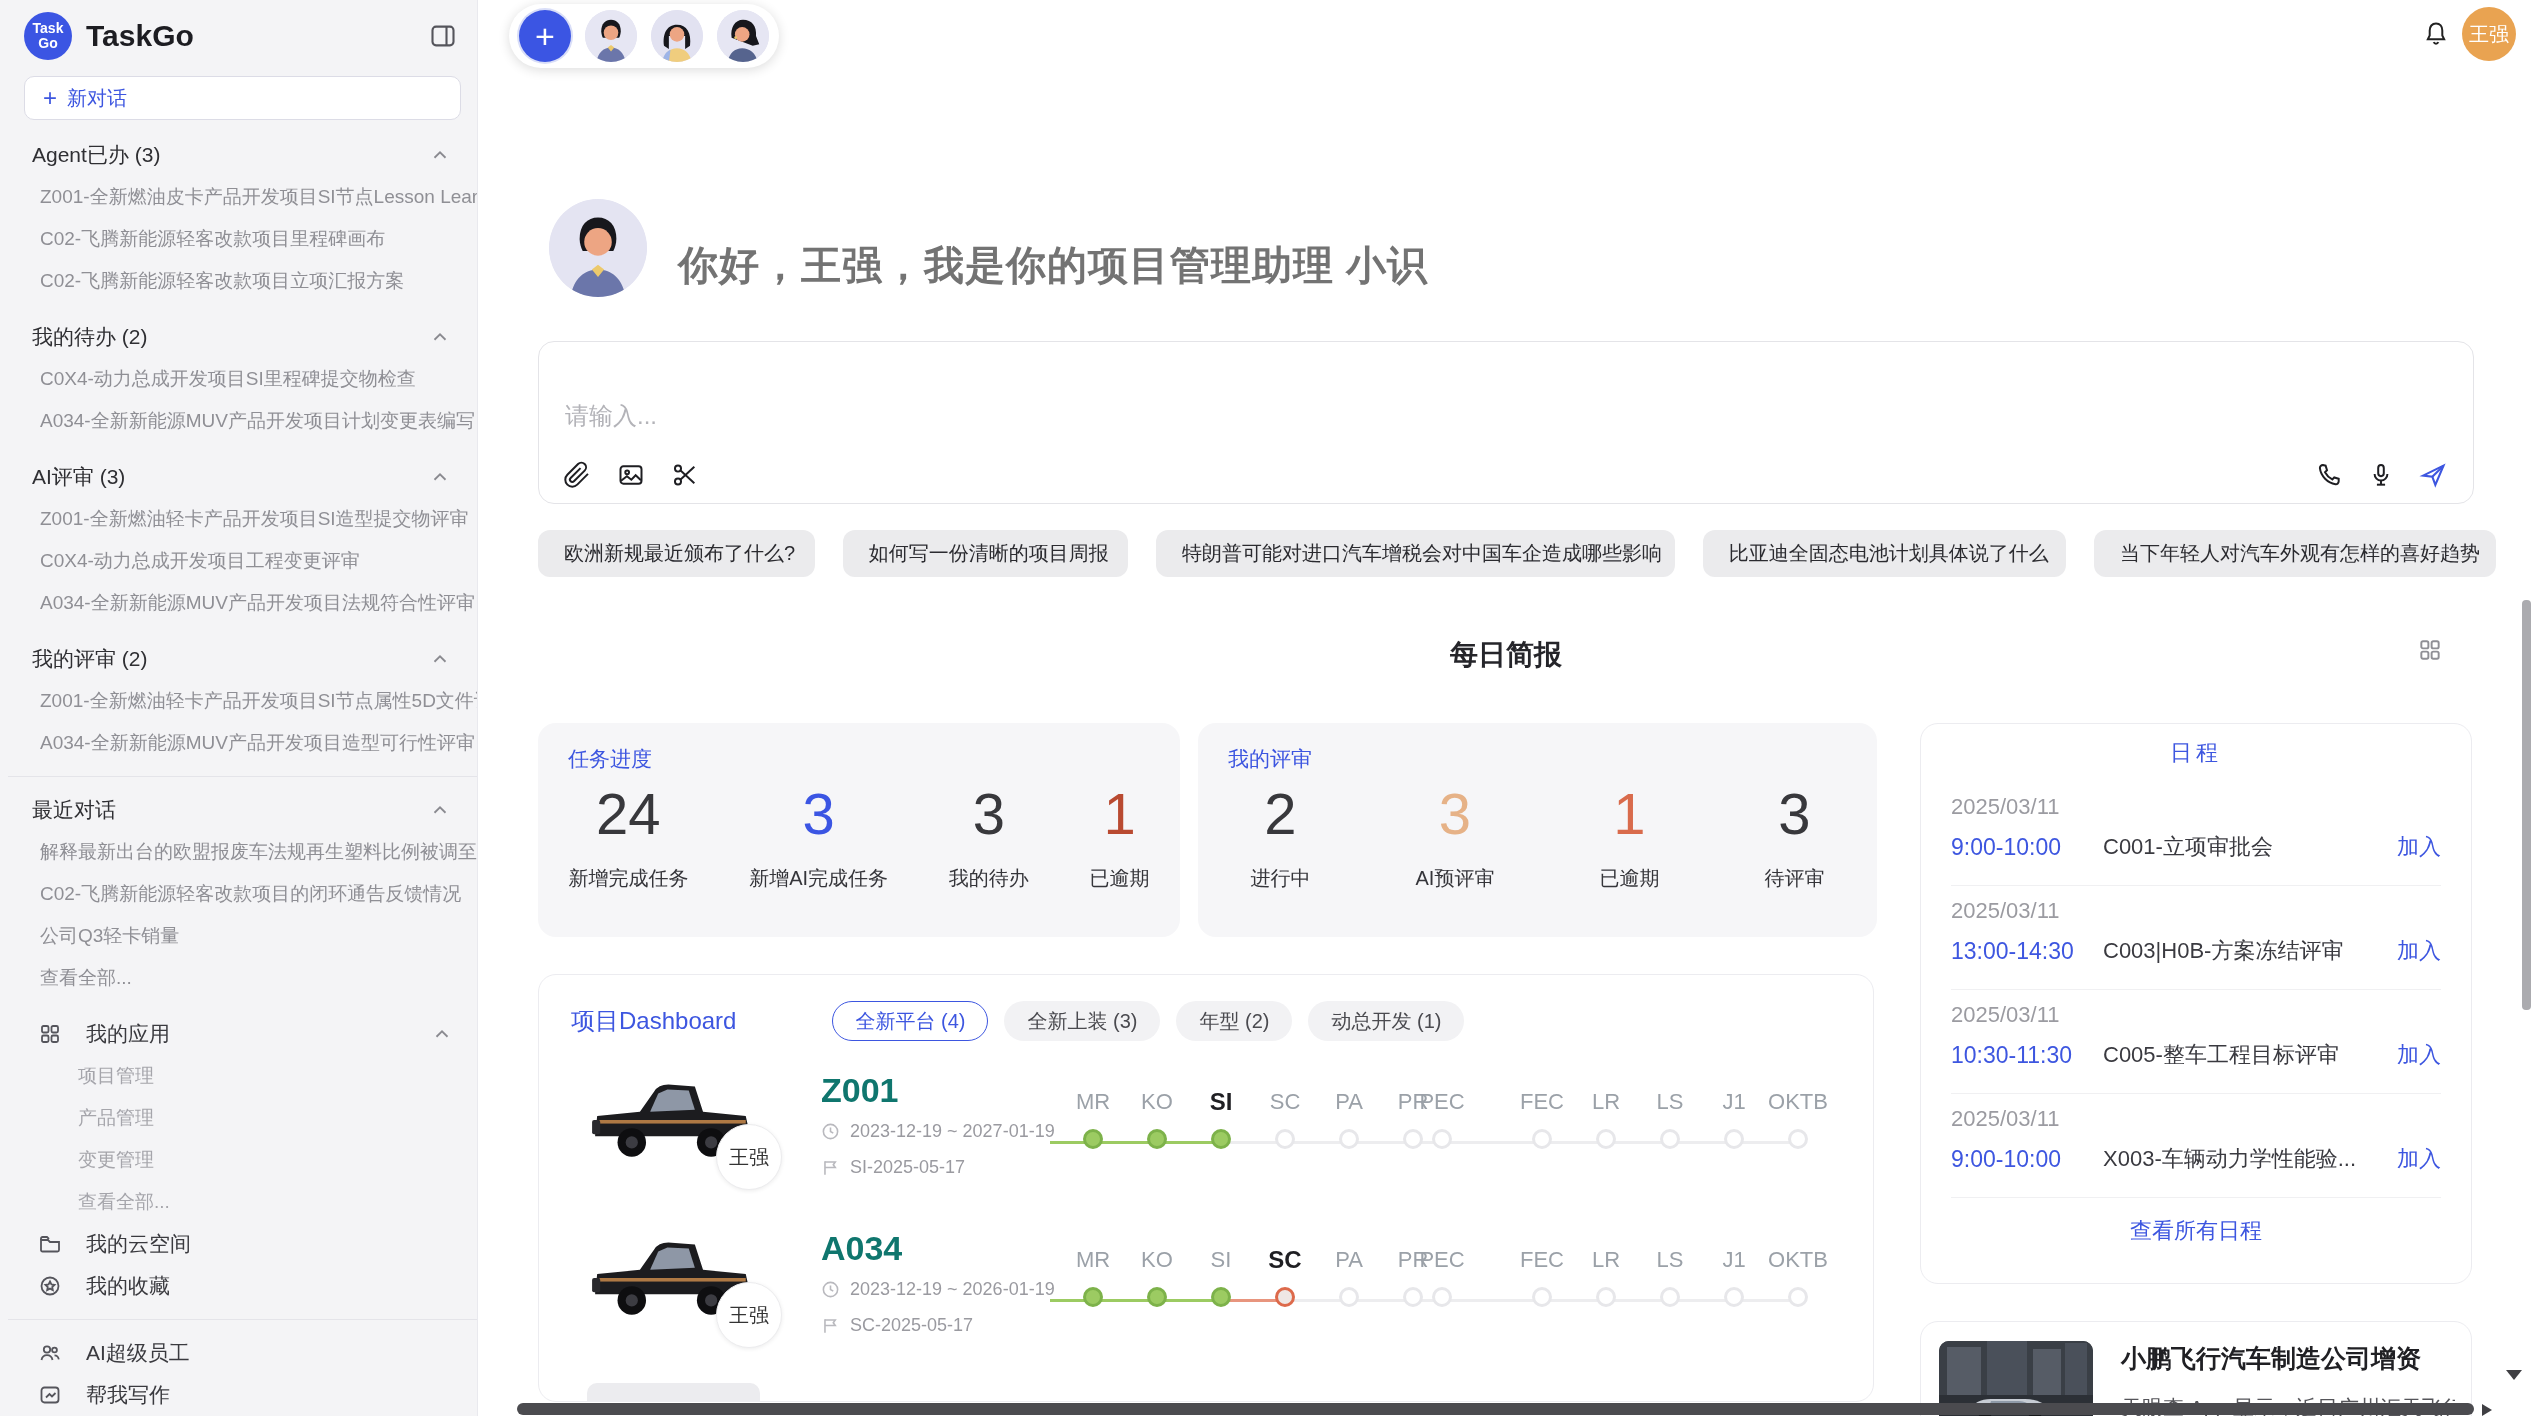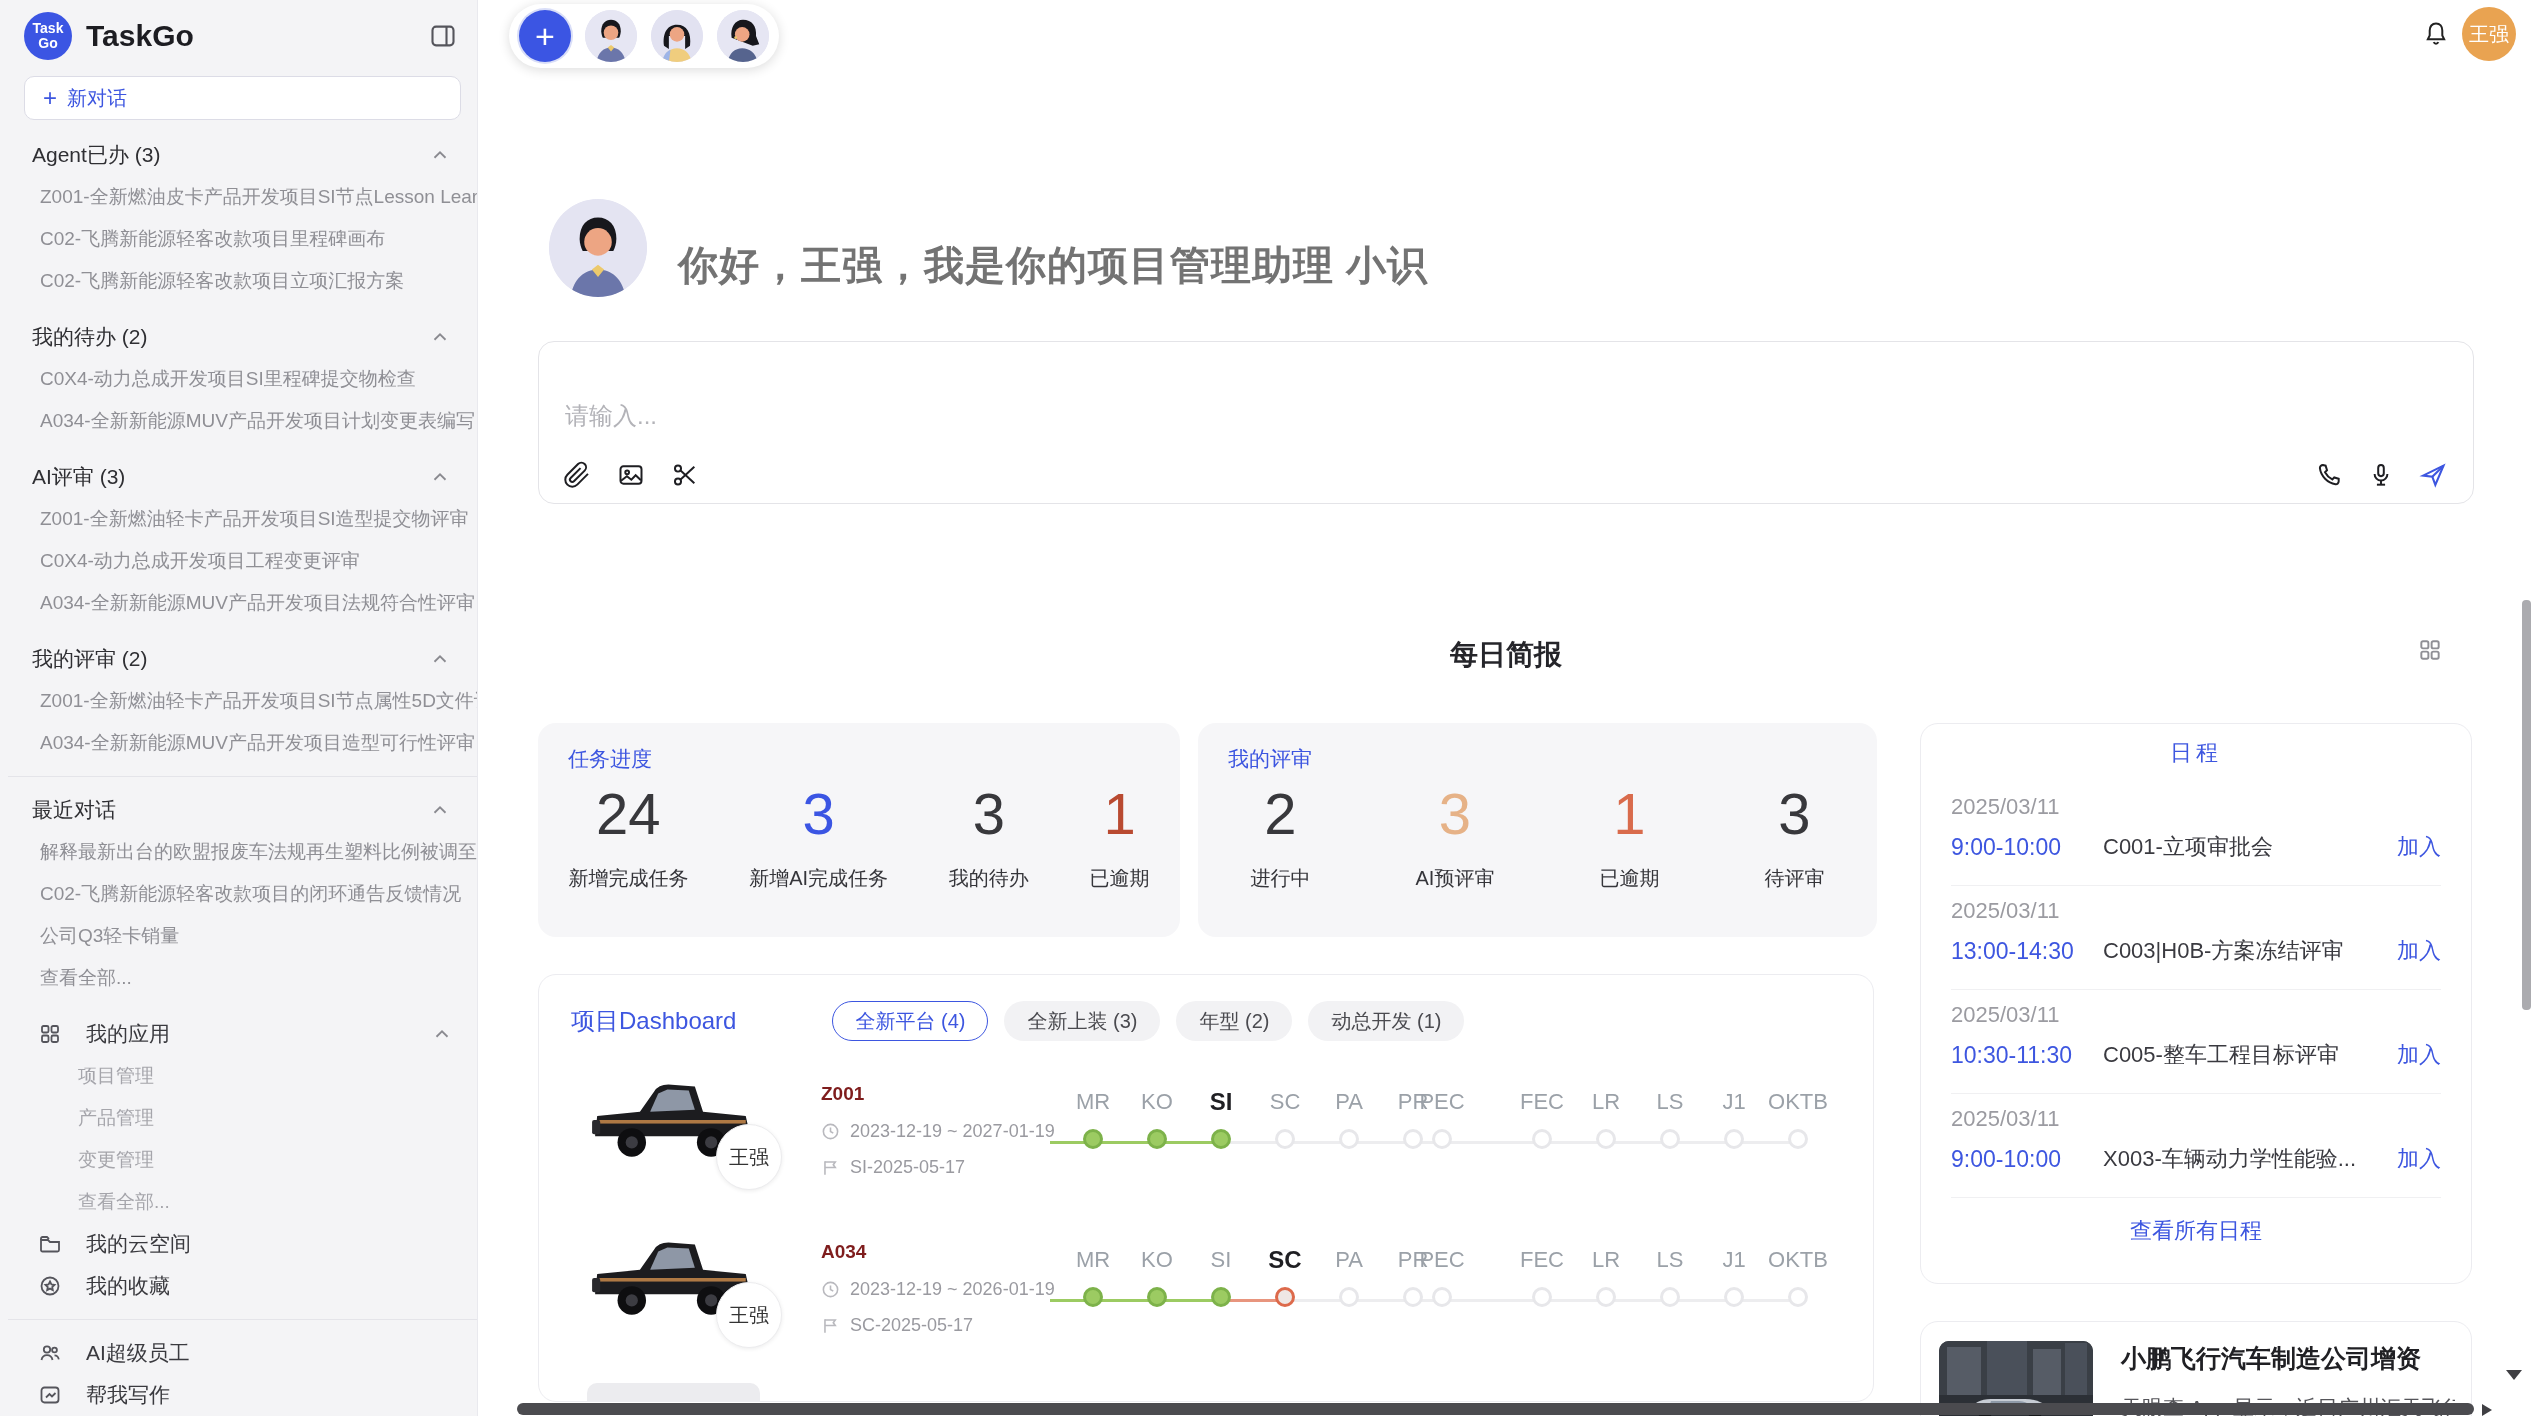--- a/index.html
+++ b/index.html
@@ -93,21 +93,21 @@
     background:#f2f2f4; color:#4a4a4f; border:1.5px solid transparent; cursor:pointer; white-space:nowrap; }
   .tab.active { background:#fff; color:#3d56e0; border-color:#3d56e0; }
 
   .proj-row { position:absolute; left:0; width:100%; height:158px; }
   .proj-row.r1 { top:92px; } .proj-row.r2 { top:250px; }
   .car { position:absolute; left:48px; top:0; width:173px; height:106px; border-radius:10px;
     overflow:hidden; background:#fff; }
   .owner-badge { position:absolute; left:177px; top:57px; width:66px; height:66px; border-radius:50%;
     background:#fff; border:1px solid #ececee; box-shadow:0 1px 4px rgba(0,0,0,.08);
     display:flex; align-items:center; justify-content:center; font-size:20px; color:#333; }
-  .p-name { position:absolute; left:282px; top:16px; font-size:19px; font-weight:700; color:#7f1d1d; }
+  .p-name { position:absolute; left:282px; top:4px; font-size:34px; font-weight:700; color:#0f766e; }
   .p-meta { position:absolute; left:282px; display:flex; align-items:center; gap:10px;
     font-size:18px; color:#9a9aa0; }
   .p-meta.d1 { top:54px; } .p-meta.d2 { top:90px; }
   .p-meta .mi { width:19px; height:19px; color:#b9b9be; }
 
   .ms-line { position:absolute; top:74px; height:3px; background:#ededef; left:511px; width:748px; }
   .ms-line-g { position:absolute; top:74px; height:3px; background:#9ccb62; left:511px; width:171px; }
   .ms-line-o { position:absolute; top:74px; height:3px; background:#e8957e; left:682px; width:64px; }
   .ms { position:absolute; top:22px; width:92px; margin-left:-46px; text-align:center; }
   .ms .lab { font-size:22px; color:#9ba1a8; height:26px; line-height:26px; }
@@ -374,20 +374,27 @@
             <line x1="12" y1="16.8" x2="12" y2="20"></line>
             <line x1="8.5" y1="20.3" x2="15.5" y2="20.3"></line>
           </svg></span>
       <span class="t-icon blue"><svg viewBox="0 0 24 24" fill="none" stroke="currentColor" stroke-width="1.8">
             <path d="M3.5 12.5L21 4l-7 16.5-2.6-7z"></path>
             <line x1="11.4" y1="13.5" x2="21" y2="4"></line>
           </svg></span>
     </div>
   </div>
 
+  <div class="chips">
+    <div class="chip">欧洲新规最近颁布了什么?</div>
+    <div class="chip">如何写一份清晰的项目周报</div>
+    <div class="chip">特朗普可能对进口汽车增税会对中国车企造成哪些影响</div>
+    <div class="chip">比亚迪全固态电池计划具体说了什么</div>
+    <div class="chip">当下年轻人对汽车外观有怎样的喜好趋势</div>
+  </div>
 
   <div class="brief-title">每日简报</div>
   <span class="brief-grid">
     <svg viewBox="0 0 24 24" fill="none" stroke="currentColor" stroke-width="1.8">
         <rect x="4" y="4" width="6.5" height="6.5" rx="1.5"></rect>
         <rect x="13.5" y="4" width="6.5" height="6.5" rx="1.5"></rect>
         <rect x="4" y="13.5" width="6.5" height="6.5" rx="1.5"></rect>
         <rect x="13.5" y="13.5" width="6.5" height="6.5" rx="1.5"></rect>
       </svg>
   </span>

